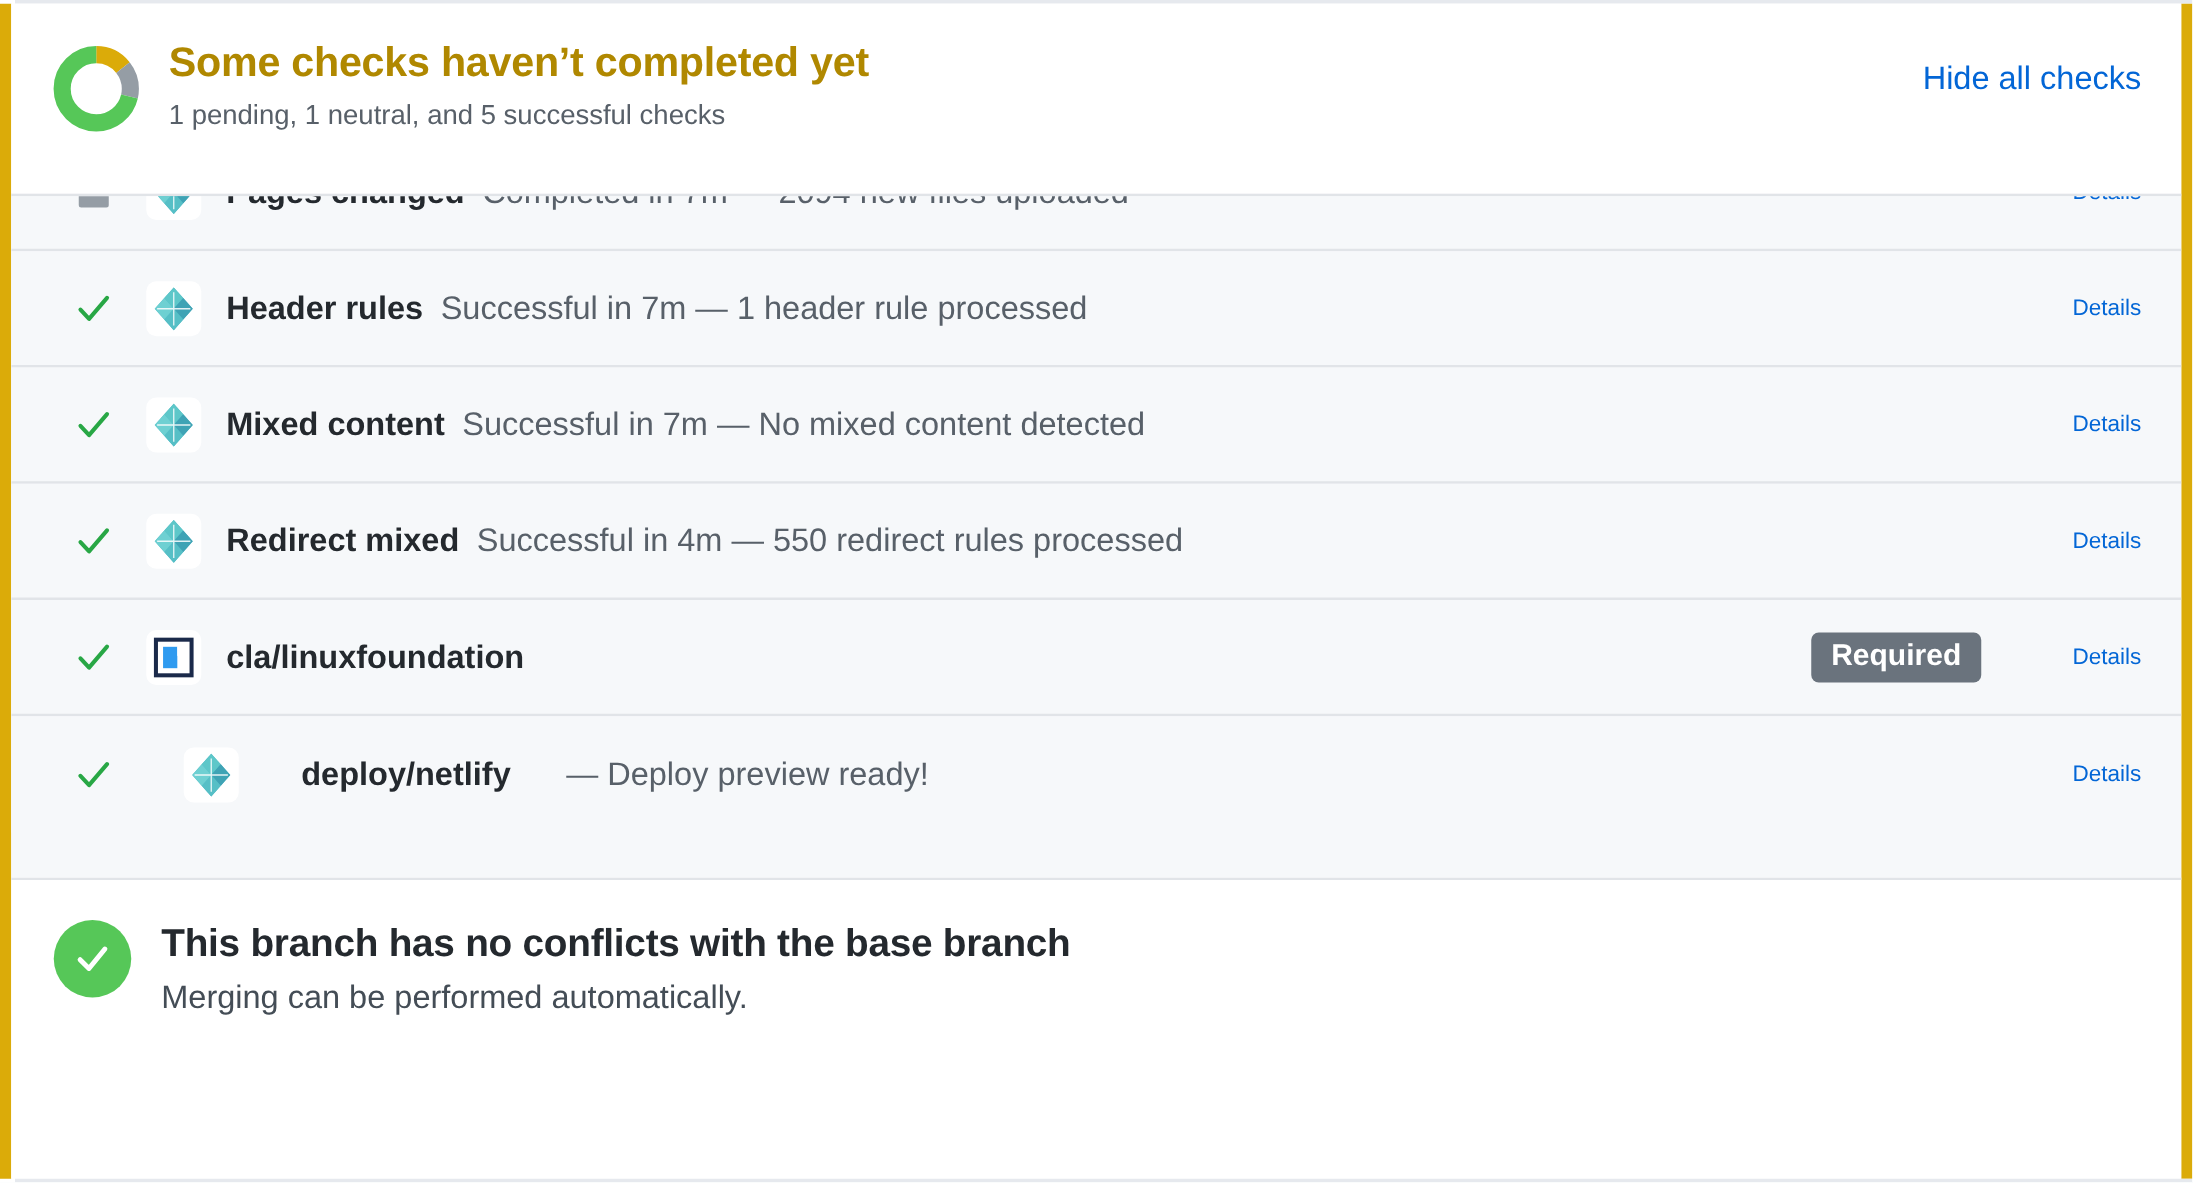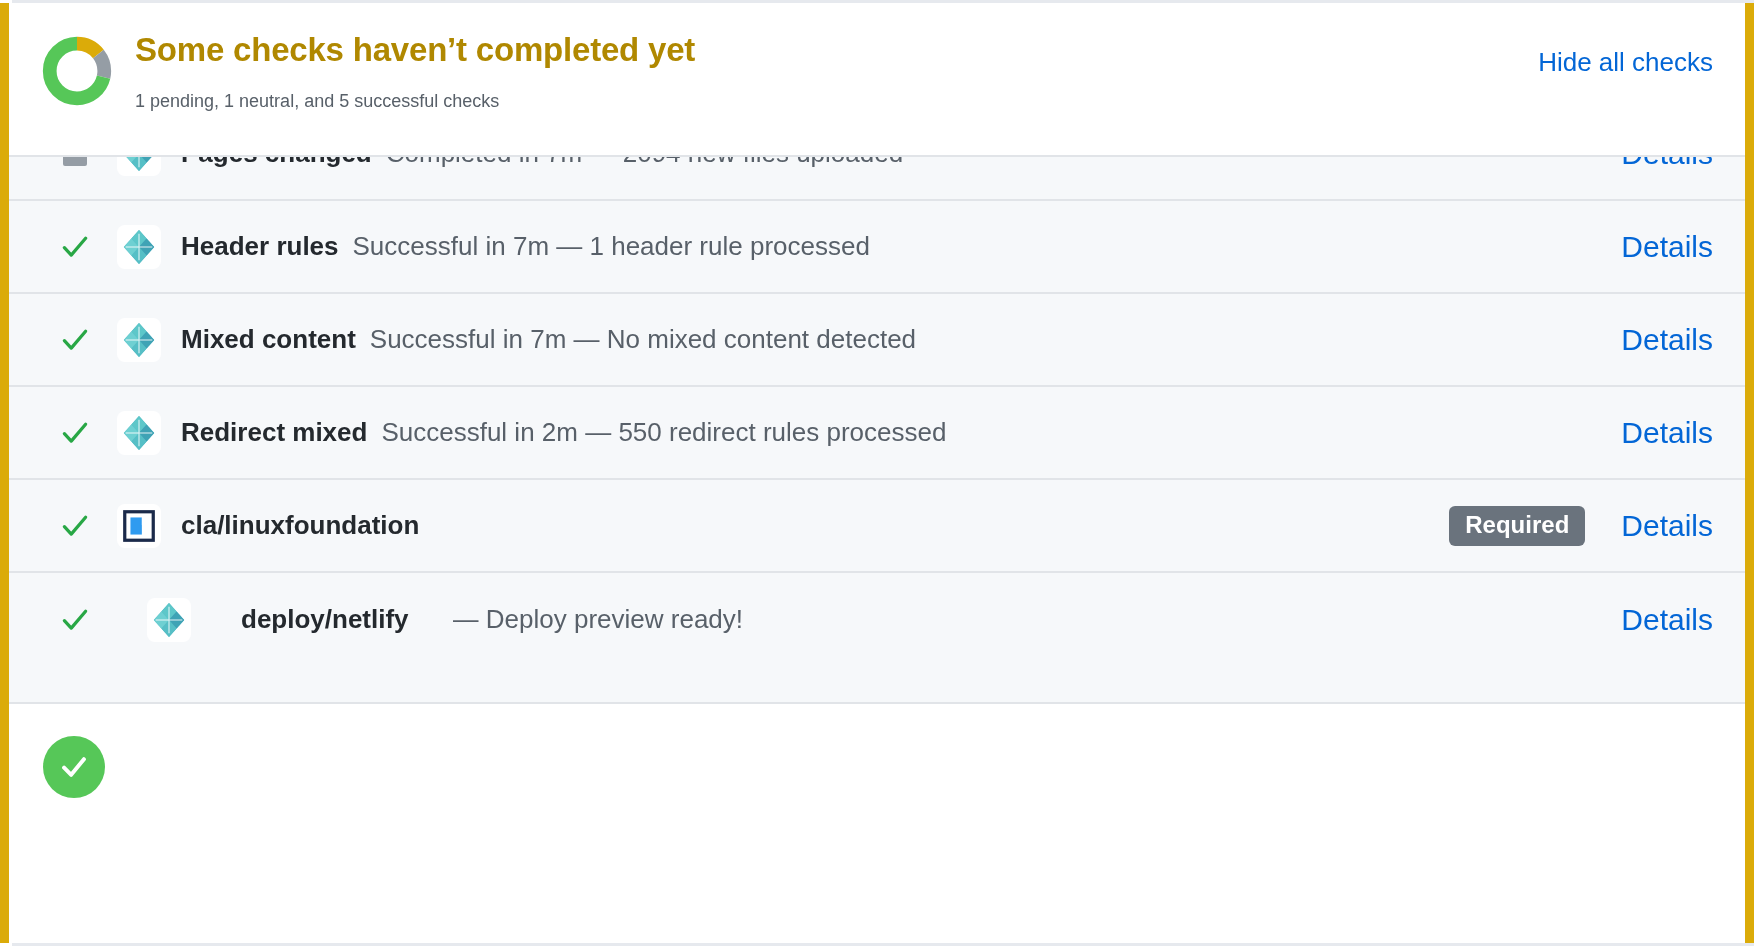--- a/index.html
+++ b/index.html
@@ -76,22 +76,22 @@
     padding-top: 2px;
   }
   .status-title {
     font-size: 33px;
     font-weight: bold;
     color: #b08800;
     line-height: 1.18;
     letter-spacing: -0.2px;
   }
   .status-sub {
-    margin-top: 20px;
-    font-size: 18px;
+    margin-top: 8px;
+    font-size: 22px;
     color: #586069;
     line-height: 1.25;
   }
   .hide-checks {
     position: absolute;
     right: 32px;
     top: 44px;
     font-size: 26px;
     color: #0366d6;
     cursor: pointer;
@@ -167,24 +167,25 @@
     font-size: 24px;
     font-weight: bold;
     padding: 7px 16px 9px;
     border-radius: 6px;
     margin-right: 36px;
     line-height: 1;
     white-space: nowrap;
   }
   .details-link {
     flex: 0 0 auto;
-    font-size: 30px;
+    font-size: 18px;
     color: #0366d6;
     cursor: pointer;
     white-space: nowrap;
+    margin-left: 37px;
   }
 
   
   .merge-state {
     flex: 1 1 auto;
     background: #ffffff;
     border-top: 2px solid #e1e4e8;
     display: flex;
     align-items: flex-start;
     padding: 30px 32px 0 34px;
@@ -334,21 +335,21 @@
               <svg width="38" height="38" viewBox="0 0 40 40" aria-hidden="true">
                 <polygon points="20,2 36,20 20,38 4,20" fill="#4ab3c0"></polygon>
                 <polygon points="20,2 28,11 20,20 12,11" fill="#5dc7c9"></polygon>
                 <polygon points="20,20 28,11 36,20 28,29" fill="#3fa3b5"></polygon>
                 <polygon points="20,20 12,29 20,38 28,29" fill="#56bfc6"></polygon>
                 <polygon points="20,20 12,11 4,20 12,29" fill="#6ed0d2"></polygon>
                 <path d="M20 6 L20 34 M6 20 L34 20" stroke="#ffffff" stroke-width="1.1" opacity="0.85"></path>
               </svg>
             </span>
             <span class="check-name">Redirect mixed</span>
-            <span class="check-desc">Successful in 2m — 550 redirect rules processed</span>
+            <span class="check-desc">Successful in 4m — 550 redirect rules processed</span>
             <span class="check-spacer"></span>
             <span class="details-link">Details</span>
           </div>
 
           <div class="check-row">
             <span class="state-icon">
               <svg width="30" height="30" viewBox="0 0 24 24" aria-hidden="true">
                 <path d="M3.5 12.5 L9 18.5 L20.5 5" fill="none" stroke="#28a745" stroke-width="2.6" stroke-linecap="round" stroke-linejoin="round"></path>
               </svg>
             </span>
@@ -390,18 +391,22 @@
         </div>
       </div>
     </div>
 
     <div class="merge-state">
       <span class="merge-badge">
         <svg width="34" height="34" viewBox="0 0 24 24" aria-hidden="true">
           <path d="M5 12.5 L10 17.5 L19 6.5" fill="none" stroke="#ffffff" stroke-width="2.8" stroke-linecap="round" stroke-linejoin="round"></path>
         </svg>
       </span>
+      <div class="merge-copy">
+        <div class="merge-title">This branch has no conflicts with the base branch</div>
+        <div class="merge-sub">Merging can be performed automatically.</div>
+      </div>
     </div>
 
   </div>
 
   <div class="bottom-rule"></div>
 </div>
 
 </body></html>

